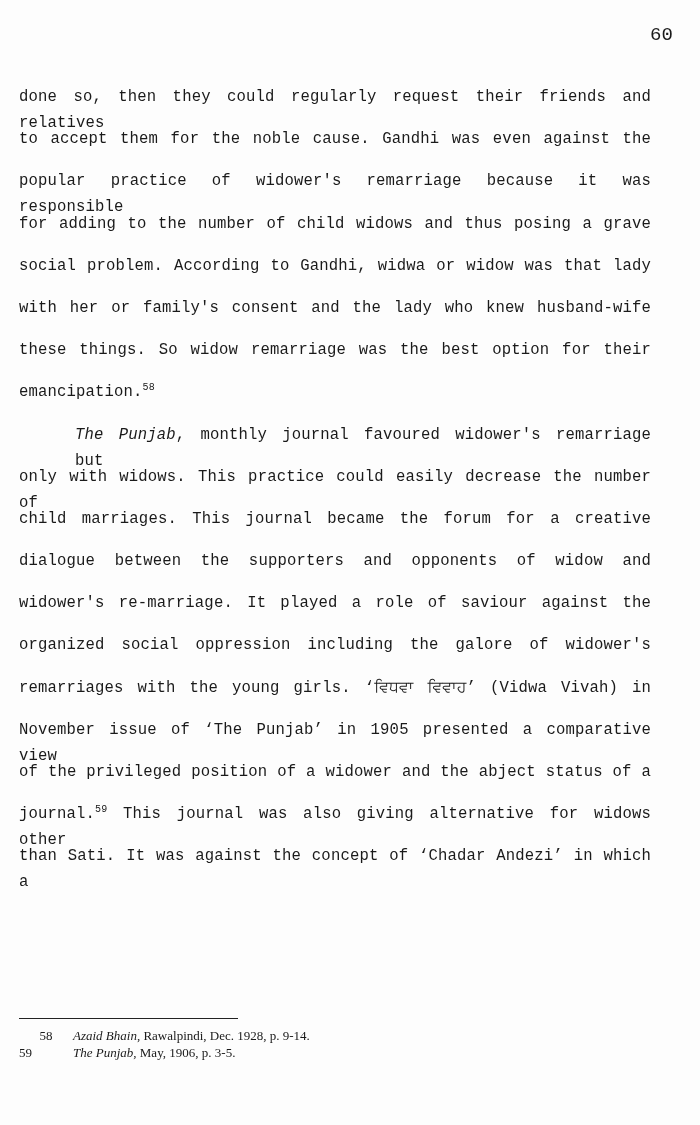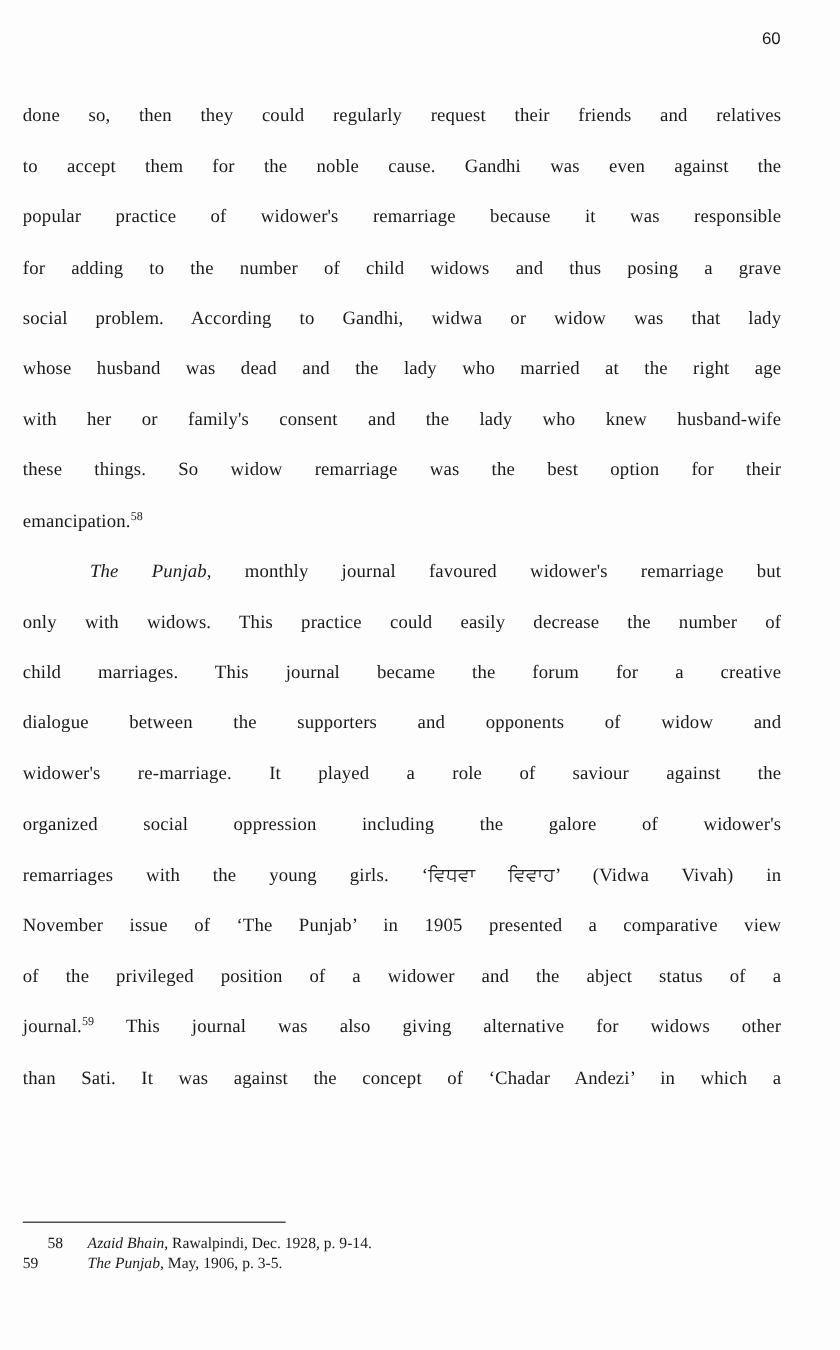--- a/index.html
+++ b/index.html
@@ -1,18 +1,18 @@
 <!DOCTYPE html>
 <html><head>
 <meta charset="utf-8">
 <style>
   html, body { margin:0; padding:0; background:#fdfdfd; }
   body { width:700px; height:1125px; position:relative; overflow:hidden; color:#1a1a1a; }
-  .page-num { position:absolute; top:24px; left:635px; font-family:Liberation Sans, sans-serif; font-size:14px; }
-  .body { position:absolute; left:19px; top:84px; width:632px; font-family:Liberation Serif, serif; font-size:15.6px; letter-spacing:0.15px; }
+  .page-num { position:absolute; top:24px; left:650px; font-family:Liberation Mono, monospace; font-size:19px; }
+  .body { position:absolute; left:19px; top:84px; width:632px; font-family:Liberation Mono, monospace; font-size:15.6px; letter-spacing:0.15px; }
   .line { height:42.2px; line-height:26px; text-align:justify; text-align-last:justify; white-space:nowrap; overflow:visible; }
   .line.last { text-align-last:left; }
   .line span { white-space:normal; }
   .line .fill { display:block; text-align:justify; text-align-last:justify; white-space:normal; }
   .line.last .fill { text-align-last:left; }
   .indent { padding-left:56px; }
   sup { font-size:10px; vertical-align:6px; line-height:0; }
   i { font-style:italic;margin-top:29px; }
   .rule { position:absolute; left:19px; top:1018px; width:219px; height:1px; background:#222; }
   .fn { position:absolute; left:19px; font-family:"Liberation Serif", serif; font-size:13px; }
@@ -32,23 +32,20 @@
       <span class="fill">to accept them for the noble cause. Gandhi was even against the</span>
     </div>
   <div class="line">
       <span class="fill">popular practice of widower's remarriage because it was responsible</span>
     </div>
   <div class="line">
       <span class="fill">for adding to the number of child widows and thus posing a grave</span>
     </div>
   <div class="line">
       <span class="fill">social problem.  According to Gandhi, widwa or widow was that lady</span>
-    </div>
-  <div class="line">
-      <span class="fill">whose husband was dead and the lady who married at the right age</span>
     </div>
   <div class="line">
       <span class="fill">with her or family's consent and the lady who knew husband-wife</span>
     </div>
   <div class="line">
       <span class="fill">these things. So widow remarriage was the best option for their</span>
     </div>
   <div class="line last">
       <span class="fill"><span>emancipation.</span><sup>58</sup></span>
     </div>

